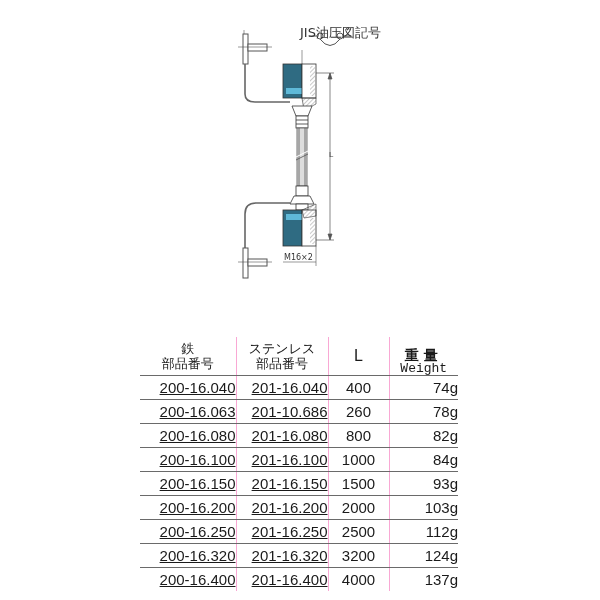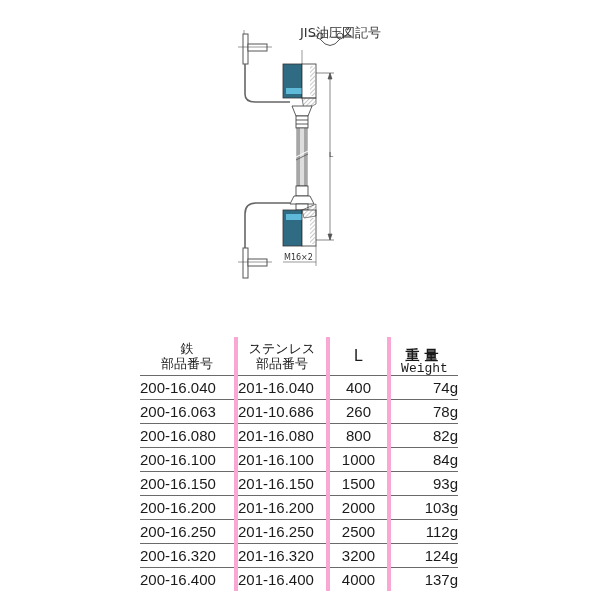--- a/index.html
+++ b/index.html
@@ -20,22 +20,22 @@
   table.spec col.c4 { width: 69px; }
   table.spec th { font-weight: normal; height: 38px; padding: 0; vertical-align: middle;
                   border-bottom: 1px solid #6a6a6a; font-family: "DejaVu Sans", sans-serif; }
   table.spec th .l1, table.spec th .l2 { display: block; line-height: 15px; font-size: 13px; }
   table.spec th.len { font-size: 16px; font-family: "Liberation Sans", sans-serif; }
   table.spec th.wt .l1 { font-size: 14px; font-weight: bold; letter-spacing: 5px; line-height: 16px; margin-top: 8px; }
   table.spec th.wt .l2 { font-size: 13px; line-height: 11px; font-family: Liberation Mono, monospace; }
   table.spec td { height: 23px; padding: 0; font-size: 15px; font-family: "Liberation Sans", sans-serif;
                   border-bottom: 1px solid #6a6a6a; white-space: nowrap; }
   table.spec tr:last-child td { border-bottom: none; }
-  table.spec th + th, table.spec td + td { border-left: 4px solid #f9a8d4; }
-  td.c-iron, td.c-sus { text-align: left; }
+  table.spec th + th, table.spec td + td { border-left: 1px solid #f9a8d4; }
+  td.c-iron, td.c-sus { text-align: right; text-decoration: underline; }
   td.c-len { text-align: center; padding-right: 11px; }
   td.c-wt { text-align: right; padding-right: 12px; }
   th { text-align: center; }
 </style>
 </head>
 <body>
 
 <div class="diagram">
   <svg width="600" height="300" viewBox="0 0 600 300">
     <defs>

